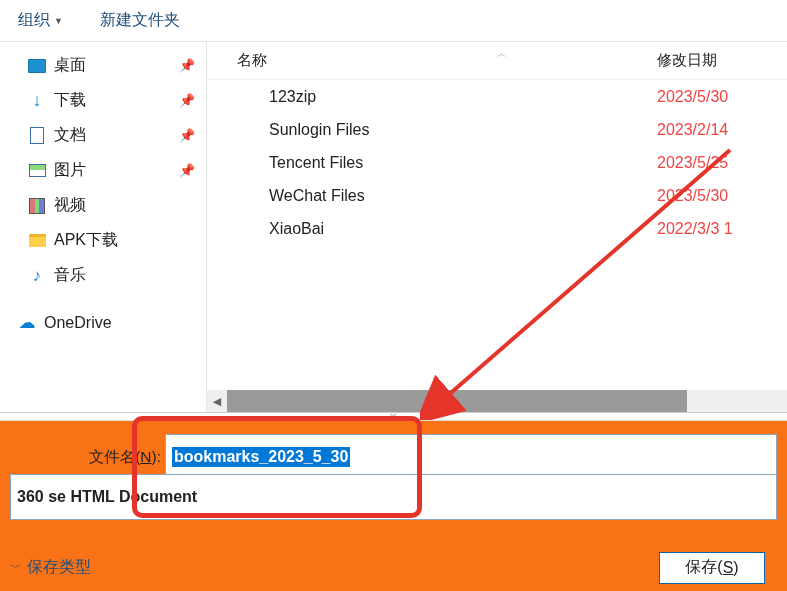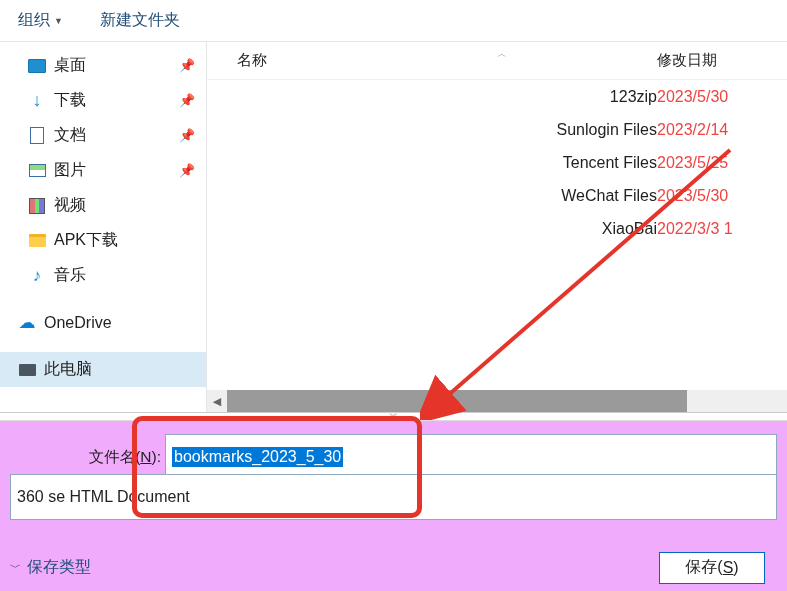--- a/index.html
+++ b/index.html
@@ -19,34 +19,34 @@
 
 .content { flex: 1; display: flex; flex-direction: column; }
 .content-header { display: flex; align-items: center; height: 38px; border-bottom: 1px solid #f0f0f0; padding-left: 30px; font-size: 15px; color: #222; position: relative; }
 .col-name { flex: 1; display: flex; align-items: center; }
 .col-date { width: 130px; }
 .sort-arrow { position: absolute; left: 50%; top: 5px; font-size: 10px; color: #888; }
 
 .file-list { flex: 1; overflow: hidden; }
 .file-row { display: flex; align-items: center; height: 33px; padding-left: 30px; font-size: 16px; color: #222; cursor: pointer; }
 .file-row .folder-icon { width: 22px; height: 18px; margin-right: 10px; }
-.file-row .fname { flex: 1; text-align: right; }
+.file-row .fname { flex: 1; }
 .file-row .fdate { width: 130px; color: #ef4444; }
 
 .hscroll-track { height: 22px; background: #efefef; display: flex; align-items: center; margin-top: auto; }
 .hscroll-btn { width: 20px; height: 22px; background: #efefef; display:flex; align-items:center; justify-content:center; color:#666; font-size:11px;}
 .hscroll-thumb { height: 22px; background: #9a9a9a; width: 460px; }
 
 .resize-strip { height: 8px; border-top: 1px solid #ccc; background: #fff; display:flex; justify-content:center; align-items:center; color:#999; font-size:8px; position: relative;}
 
-.form-area { background: #f0abfc; padding: 20px 10px 0 10px; height: 171px; position: relative; border-top: 1px solid #ddd;}
+.form-area { background: #f97316; padding: 20px 10px 0 10px; height: 171px; position: relative; border-top: 1px solid #ddd;}
 .form-row { display: flex; align-items: center; height: 32px; margin-bottom: 8px; }
 .form-label { width: 155px; text-align: right; font-size: 15.5px; color: #222; padding-right: 4px;}
 .form-label .hotkey { text-decoration: underline; }
-.form-input { flex: 1; height: 46px; border: 1px solid #8fa8bf; background: #fff; padding: 16px 6px; font-size: 16px; display:flex; align-items:center; }
+.form-input { flex: 1; height: 46px; border: 1px solid #8fa8bf; background: #fff; padding: 16px 6px; font-size: 16px; display:flex; align-items:center;font-weight:bold; }
 .filename-input { color: #fff; background: #fff; }
 .filename-selection { background: #0078d7; color: #fff; padding: 1px 2px; }
 .filetype-input { color: #222; }
 
 .bottom-bar { position: absolute; bottom: 0; left: 0; right: 0; height: 47px; display: flex; align-items: center; padding: 0 10px; }
 .hide-folders { display: flex; align-items: center; font-size: 16px; color: #1f4e79; cursor: pointer; }
 .hide-folders .caret { font-size: 11px; margin-right: 6px; color: #444;}
 .spacer { flex: 1; }
 .save-btn { width: 106px; height: 32px; border: 1.5px solid #0067c0; background: #fff; font-size: 16px; color: #222; display:flex; align-items:center; justify-content:center; cursor:pointer; margin-right: 12px;}
 .save-btn .hotkey { text-decoration: underline; }
@@ -128,26 +128,20 @@
       <span>音乐</span>
     </div>
     <div style="height:12px"></div>
     <div class="sidebar-item" style="padding-left:18px">
       <span class="icon">
           <span class="ico-cloud">☁</span>
         </span>
       <span>OneDrive</span>
     </div>
     <div style="height:12px"></div>
-    <div class="sidebar-item selected" style="padding-left:18px">
-      <span class="icon">
-          <span class="ico-pc"></span>
-        </span>
-      <span>此电脑</span>
-    </div>
   </div>
 
   <div class="content">
     <div class="content-header">
       <span class="sort-arrow">︿</span>
       <div class="col-name">
         <span>名称</span>
       </div>
       <div class="col-date">
         <span>修改日期</span>

